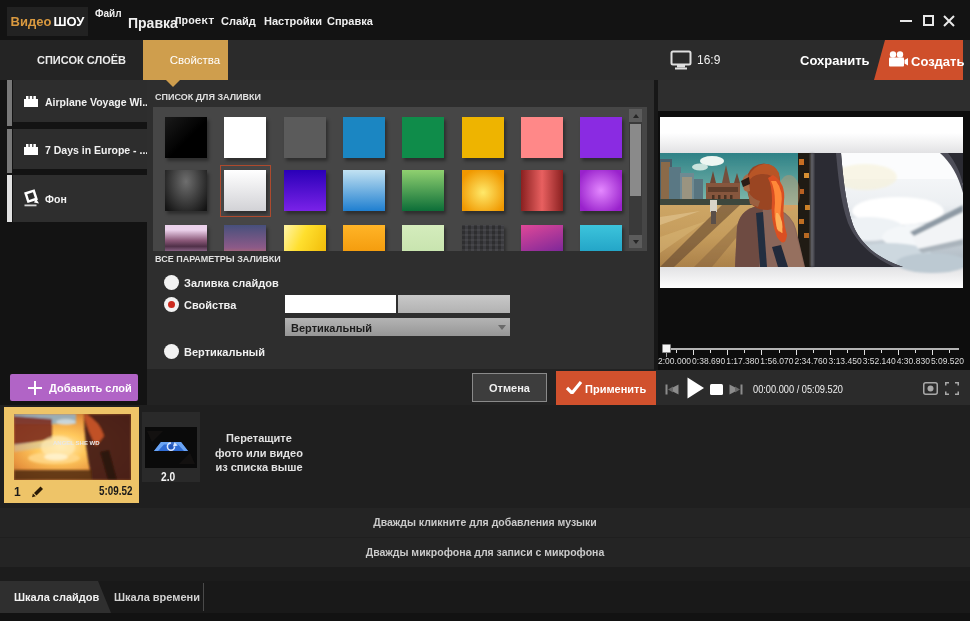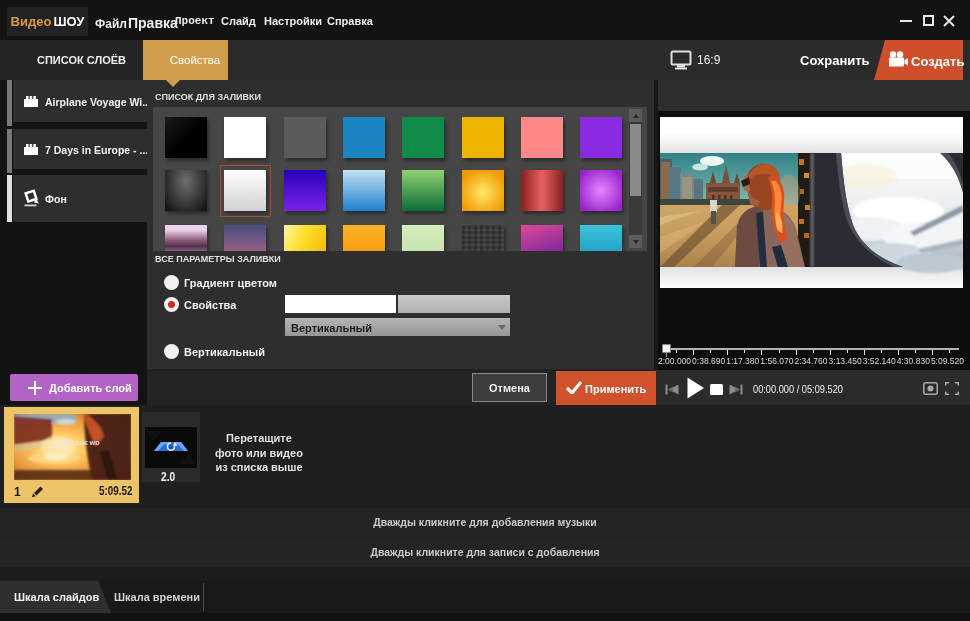--- a/index.html
+++ b/index.html
@@ -2,21 +2,21 @@
 <html><head><meta charset="utf-8"><style>
 *{margin:0;padding:0;box-sizing:border-box;}
 html,body{width:970px;height:621px;background:#1d1d1d;font-family:"Liberation Sans",sans-serif;position:relative;overflow:hidden;}
 .a{position:absolute;}
 .b{font-weight:bold;}
 </style></head>
 <body>
 
 <div class="a" style="left:0;top:0;width:970px;height:40px;background:#131313;"></div>
 <div class="a" style="left:7px;top:7px;width:81px;height:29px;background:#222;text-align:center;line-height:29px;font-size:13px;font-weight:bold;"><span style="color:#d9993f;">Видео</span><span style="color:#fff;margin-left:2px;">ШОУ</span></div>
-<div class="a b" style="left:95px;top:17px;font-size:12px;color:#efefef;">Файл</div>
+<div class="a b" style="left:95px;top:8px;font-size:10px;color:#efefef;">Файл</div>
 <div class="a b" style="left:128px;top:15px;font-size:14px;color:#efefef;">Правка</div>
 <div class="a b" style="left:175px;top:15px;font-size:11px;color:#efefef;font-family:Liberation Mono, monospace;">Проект</div>
 <div class="a b" style="left:221px;top:15px;font-size:11px;color:#efefef;">Слайд</div>
 <div class="a b" style="left:264px;top:15px;font-size:11px;color:#efefef;">Настройки</div>
 <div class="a b" style="left:327px;top:15px;font-size:11px;color:#efefef;">Справка</div>
 
 <div class="a" style="left:900px;top:20px;width:12px;height:2px;background:#e8e8e8;"></div>
 <div class="a" style="left:923px;top:15px;width:11px;height:11px;border:2px solid #e8e8e8;"></div>
 <svg class="a" style="left:943px;top:15px;" width="12" height="12">
     <path d="M1,1 L11,11 M11,1 L1,11" stroke="#e8e8e8" stroke-width="2"></path>
@@ -106,21 +106,21 @@
 
 <div class="a" style="left:629px;top:109px;width:13px;height:139px;background:#3a3a3a;"></div>
 <div class="a" style="left:629px;top:109px;width:13px;height:13px;background:#5c5c5c;"></div>
 <div class="a" style="left:632.5px;top:113.5px;width:0;height:0;border-left:3px solid transparent;border-right:3px solid transparent;border-bottom:4px solid #262626;"></div>
 <div class="a" style="left:629px;top:235px;width:13px;height:13px;background:#5c5c5c;"></div>
 <div class="a" style="left:632.5px;top:239.5px;width:0;height:0;border-left:3px solid transparent;border-right:3px solid transparent;border-top:4px solid #262626;"></div>
 <div class="a" style="left:630px;top:124px;width:11px;height:72px;background:#8a8a8a;"></div>
 
 <div class="a b" style="left:155px;top:254px;font-size:9px;color:#e0e0e0;">ВСЕ ПАРАМЕТРЫ ЗАЛИВКИ</div>
 <div class="a" style="left:164px;top:275px;width:15px;height:15px;border-radius:50%;background:#f2f2f2;"></div>
-<div class="a b" style="left:184px;top:277px;font-size:11px;color:#f0f0f0;">Градиент цветом</div>
+<div class="a b" style="left:184px;top:277px;font-size:11px;color:#f0f0f0;">Заливка слайдов</div>
 <div class="a" style="left:164px;top:297px;width:15px;height:15px;border-radius:50%;background:#f2f2f2;"></div>
 <div class="a" style="left:168px;top:301px;width:7px;height:7px;border-radius:50%;background:#cc2a1e;"></div>
 <div class="a b" style="left:184px;top:299px;font-size:11px;color:#f0f0f0;">Свойства</div>
 <div class="a" style="left:285px;top:295px;width:111px;height:18px;background:#fff;"></div>
 <div class="a" style="left:398px;top:295px;width:112px;height:18px;background:linear-gradient(#c8c8c8,#b2b2b2);"></div>
 <div class="a" style="left:285px;top:318px;width:225px;height:18px;background:linear-gradient(#b4b4b4,#969696);"></div>
 <div class="a b" style="left:291px;top:322px;font-size:11px;color:#1c1c1c;">Вертикальный</div>
 <div class="a" style="left:498px;top:325px;width:0;height:0;border-left:4px solid transparent;border-right:4px solid transparent;border-top:5px solid #6a6a6a;"></div>
 <div class="a" style="left:164px;top:344px;width:15px;height:15px;border-radius:50%;background:#f2f2f2;"></div>
 <div class="a b" style="left:184px;top:346px;font-size:11px;color:#f0f0f0;">Вертикальный</div>
@@ -373,21 +373,21 @@
   <path d="M24,12 a3.6,3.6 0 1 0 3.6,3.6" fill="none" stroke="#dce8ff" stroke-width="1.5"></path>
   <path d="M27.5,11.5 L30.8,14.6 L25.8,15.4 Z" fill="#dce8ff"></path>
 </svg>
 <div class="a b" style="left:161px;top:470px;font-size:12px;color:#f4f4f4;transform:scale(0.85,1);transform-origin:0 0;">2.0</div>
 
 <div class="a" style="left:200px;top:431px;width:118px;text-align:center;font-size:11px;line-height:14.5px;color:#e2e2e2;font-weight:bold;">Перетащите<br>фото или видео<br>из списка выше</div>
 
 <div class="a" style="left:0;top:508px;width:970px;height:29px;background:#242424;"></div>
 <div class="a b" style="left:0;top:516px;width:970px;text-align:center;font-size:10.5px;color:#cacaca;">Дважды кликните для добавления музыки</div>
 <div class="a" style="left:0;top:538px;width:970px;height:29px;background:#242424;"></div>
-<div class="a b" style="left:0;top:546px;width:970px;text-align:center;font-size:10.5px;color:#cacaca;">Дважды кликните для записи с добавления</div>
+<div class="a b" style="left:0;top:546px;width:970px;text-align:center;font-size:10.5px;color:#cacaca;">Дважды микрофона для записи с микрофона</div>
 
 <div class="a" style="left:0;top:567px;width:970px;height:14px;background:#1c1c1c;"></div>
 <div class="a" style="left:0;top:581px;width:970px;height:32px;background:#191919;"></div>
 <div class="a" style="left:0;top:613px;width:970px;height:8px;background:#121212;"></div>
 <div class="a" style="left:203px;top:583px;width:1px;height:28px;background:#4a4a4a;"></div>
 <div class="a" style="left:0;top:581px;width:111px;height:32px;background:#2f2f2f;clip-path:polygon(0 0,98px 0,100% 100%,0 100%);"></div>
 <div class="a b" style="left:14px;top:591px;font-size:11px;color:#f2f2f2;">Шкала слайдов</div>
 <div class="a b" style="left:114px;top:591px;font-size:11px;color:#d2d2d2;text-align:right;">Шкала времени</div>
 
 </body></html>

